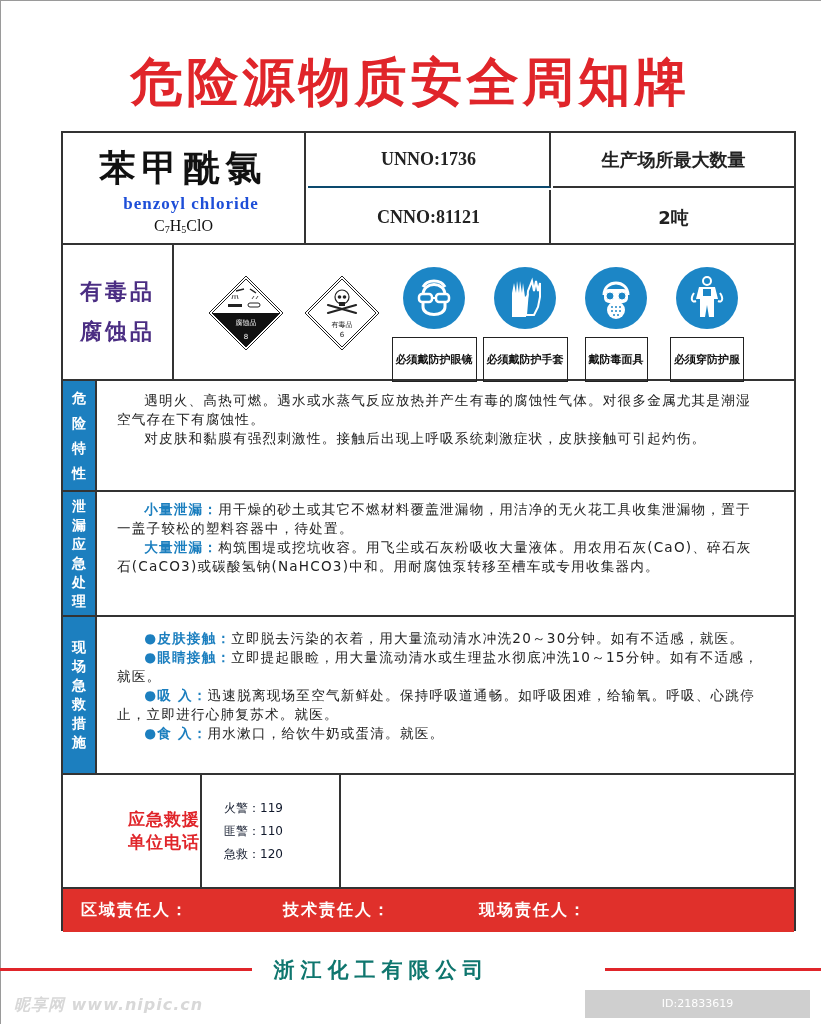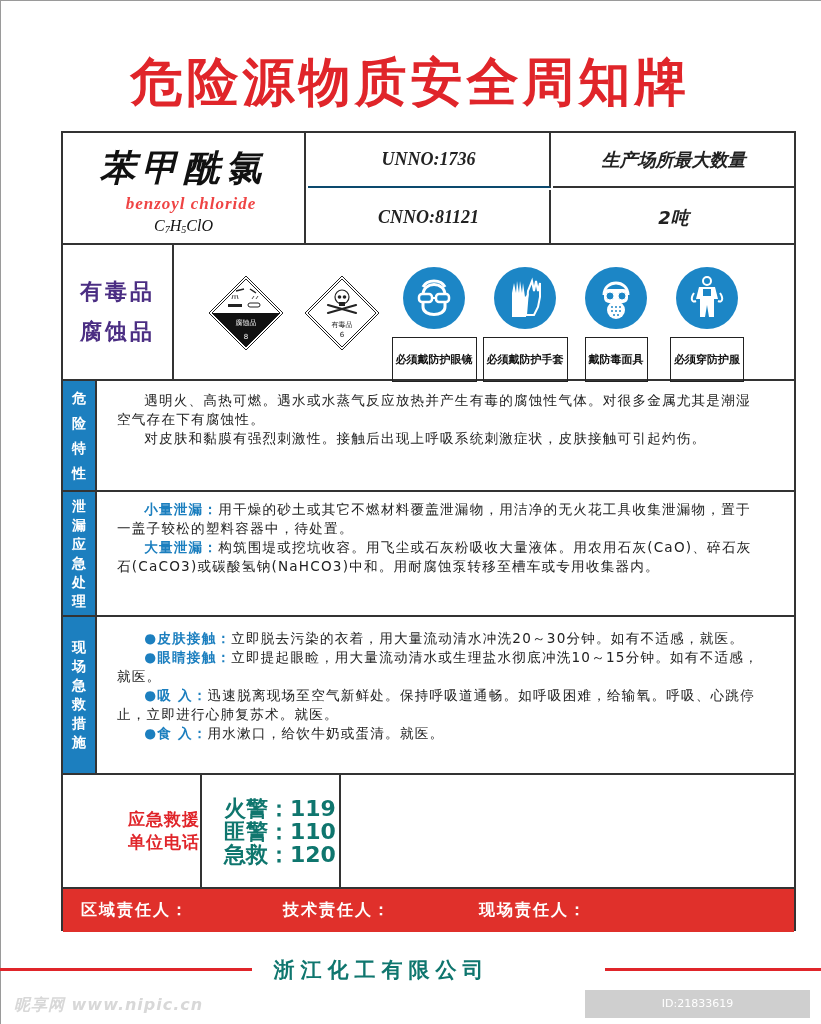--- a/index.html
+++ b/index.html
@@ -9,24 +9,24 @@
   .frame-top { position: absolute; left: 0; top: 0; width: 821px; height: 1px; background: #9a9a9a; }
 
   .main-title {
     position: absolute; left: 0; top: 50px; width: 821px; text-align: center;
     font-size: 52px; font-weight: bold; color: #e0252a; letter-spacing: 4px; line-height: 64px;
   }
 
   .board { position: absolute; left: 61px; top: 131px; width: 735px; height: 800px; border: 2px solid #333; }
 
   
-  .hdr { position: absolute; left: 0; top: 0; width: 731px; height: 112px; border-bottom: 2px solid #333; font-style: italic; }
+  .hdr { position: absolute; left: 0; top: 0; width: 731px; height: 112px; border-bottom: 2px solid #333; }
   .hdr .name-cell { position: absolute; left: 0; top: 0; width: 243px; height: 110px; border-right: 2px solid #333; text-align: center; }
   .name-cn { font-family: "DejaVu Serif", "Liberation Serif", serif; font-size: 36px; font-weight: bold; letter-spacing: 6px; margin-top: 12px; line-height: 44px; color: #111; }
-  .name-en { font-family: "Liberation Serif", "DejaVu Serif", serif; font-size: 17px; font-weight: bold; letter-spacing: 1px; line-height: 22px; margin-top: 4px; color: #ef4444; margin-left: 15px; }
+  .name-en { font-family: "Liberation Serif", "DejaVu Serif", serif; font-size: 17px; font-weight: bold; letter-spacing: 1px; line-height: 22px; margin-top: 4px; color: #1d4ed8; margin-left: 15px; }
   .formula { font-family: "Liberation Serif", "DejaVu Serif", serif; font-size: 16px; line-height: 22px; color: #111; }
   .formula sub { font-size: 10px; vertical-align: baseline; position: relative; top: 2px; }
   .hdr .cell { position: absolute; height: 55px; display: flex; align-items: center; justify-content: center; font-size: 18px; font-weight: bold; color: #222; }
   .c-unno { left: 245px; top: 0; width: 243px; border-right: 2px solid #333; border-bottom: 2px solid #0c4a6e; font-family: "Liberation Serif", serif; }
   .c-cnno { left: 245px; top: 57px; width: 243px; border-right: 2px solid #333; font-family: "Liberation Serif", serif; }
   .c-maxlabel { left: 490px; top: 0; width: 241px; border-bottom: 2px solid #333; font-size: 17px; }
   .c-maxval { left: 490px; top: 57px; width: 241px; font-size: 17px; }
 
   
   .hazard-row { position: absolute; left: 0; top: 112px; width: 731px; height: 136px; border-bottom: 2px solid #333; }
@@ -44,21 +44,21 @@
   .sec .lbl span { color: #fff; font-weight: bold; font-size: 14px; line-height: 19px; }
   .sec .body { position: absolute; left: 36px; top: 0; right: 0; height: 100%; padding: 10px 30px 0 18px; font-size: 13.6px; line-height: 19px; color: #222; letter-spacing: 1.2px; }
   .sec .body p { text-indent: 2em; }
   .hl { color: #1c7fbf; font-weight: bold; }
 
   
   .emerg { position: absolute; left: 0; top: 642px; width: 731px; height: 112px; }
   .emerg .unit { position: absolute; left: 0; top: 0; width: 139px; height: 112px; border-right: 2px solid #333; display: flex; flex-direction: column; align-items: flex-end; justify-content: center; }
   .emerg .unit span { color: #e0252a; font-weight: bold; font-size: 17px; line-height: 23px; letter-spacing: 1px; }
   .emerg .phones { position: absolute; left: 141px; top: 0; width: 137px; height: 112px; border-right: 2px solid #333; display: flex; flex-direction: column; justify-content: center; padding-left: 20px; }
-  .emerg .phones div { color: #0f766e; font-weight: bold; font-size: 22px; line-height: 23px; }
+  .emerg .phones div { color: #0f172a; font-weight: normal; font-size: 12px; line-height: 23px; }
 
   .footer-bar { position: absolute; left: 0; top: 754px; width: 731px; height: 45px; background: #e0302b; border-top: 2px solid #333; }
   .footer-bar span { position: absolute; top: 11px; color: #fff; font-weight: bold; font-size: 16px; letter-spacing: 2px; }
 
   .company-line { position: absolute; top: 968px; height: 3px; background: #e0252a; }
   .company { position: absolute; left: 0; top: 956px; width: 763px; text-align: center; font-size: 21px; font-weight: bold; letter-spacing: 6px; color: #0f766e; }
 
   .watermark-left { position: absolute; left: 14px; top: 995px; font-size: 16px; color: #d8d8d8; font-style: italic; font-weight: bold; letter-spacing: 1px; }
   .watermark-id { position: absolute; left: 585px; top: 990px; width: 225px; height: 28px; background: #cfcfcf; color: #fff; font-size: 11px; line-height: 28px; text-align: center; }
 </style>

